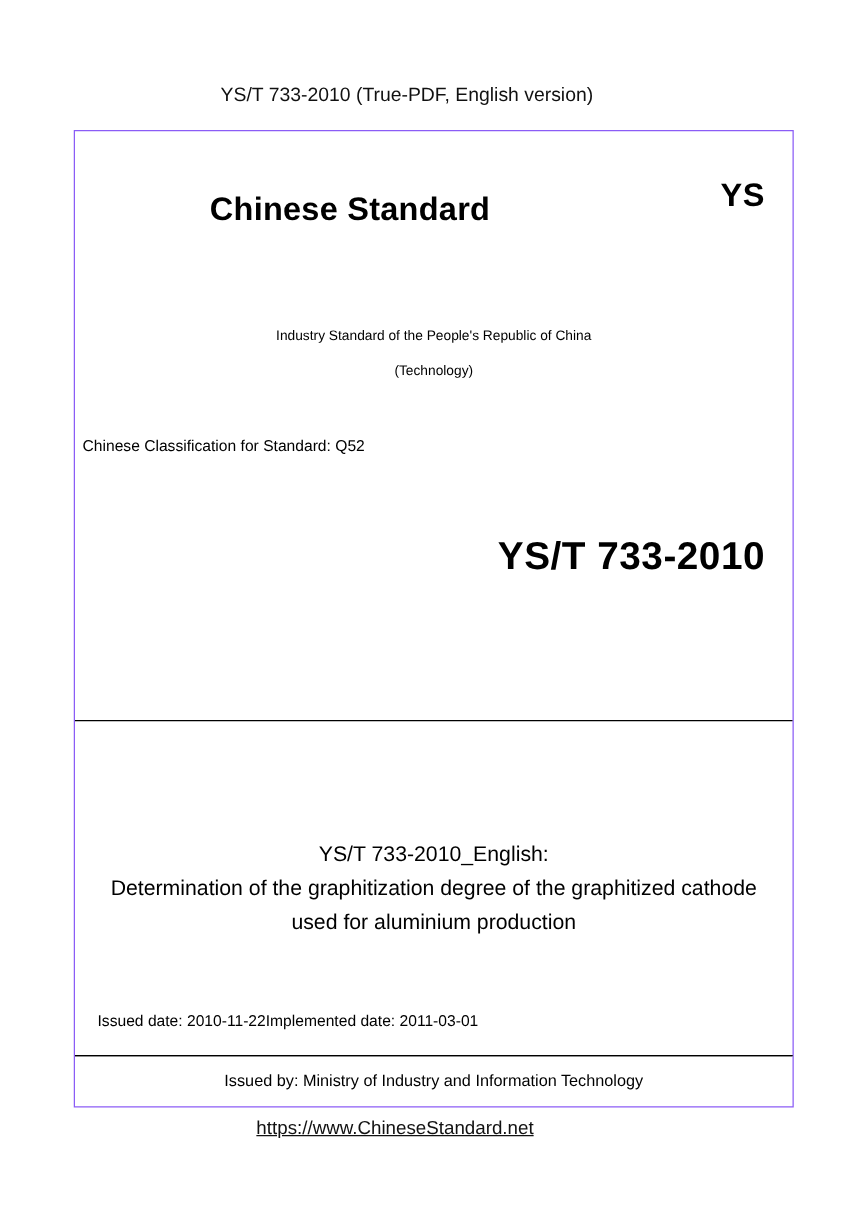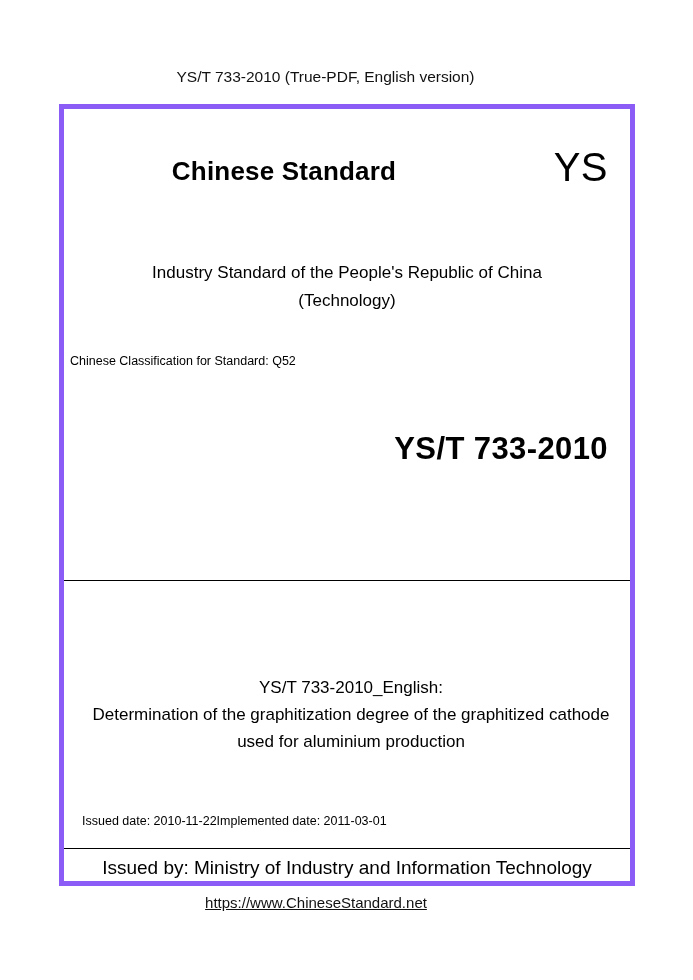--- a/index.html
+++ b/index.html
@@ -28,21 +28,21 @@
     text-align: center;
     font-size: 15.5px;
     color: #111;
   }
   .frame {
     position: absolute;
     left: 59px;
     top: 104px;
     width: 576px;
     height: 782px;
-    border: 5px solid #8b5cf6;
+    border: 1px solid #8b5cf6;
     box-sizing: border-box;
   }
   .upper-box {
     position: relative;
     height: 472px;
     border-bottom: 1px solid #000;
     box-sizing: border-box;
   }
   .std-title {
     position: absolute;
@@ -51,31 +51,31 @@
     width: 440px;
     text-align: center;
     font-size: 26px;
     font-weight: bold;
     letter-spacing: 0.2px;
   }
   .ys-logo {
     position: absolute;
     right: 22px;
     top: 36px;
-    font-size: 40px;
-    font-weight: normal;
+    font-size: 26px;
+    font-weight: bold;
     letter-spacing: 0.5px;
   }
   .subtitle {
     position: absolute;
     left: 0;
     top: 150px;
     width: 100%;
     text-align: center;
-    font-size: 17px;
+    font-size: 11px;
     line-height: 28px;
   }
   .classification {
     position: absolute;
     left: 6px;
     top: 245px;
     width: 100%;
     font-size: 12.5px;
     padding-left: 0;
   }
@@ -118,21 +118,21 @@
     position: relative;
     height: 39px;
     box-sizing: border-box;
     display: flex;
     align-items: center;
     justify-content: center;
     border-top: 1px solid #000;
     margin-top: -1px;
   }
   .issuer-text {
-    font-size: 19px;
+    font-size: 13px;
   }
   .footer-link {
     position: absolute;
     top: 894px;
     left: 0;
     width: 632px;
     text-align: center;
     font-size: 15px;
     color: #111;
     text-decoration: underline;

